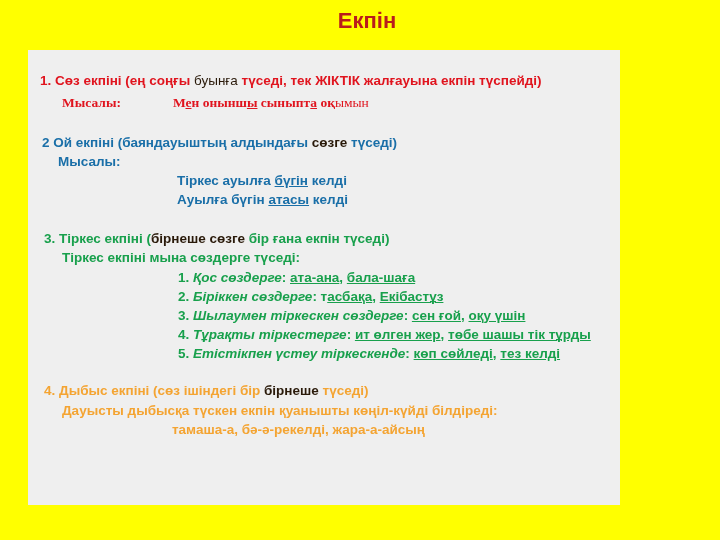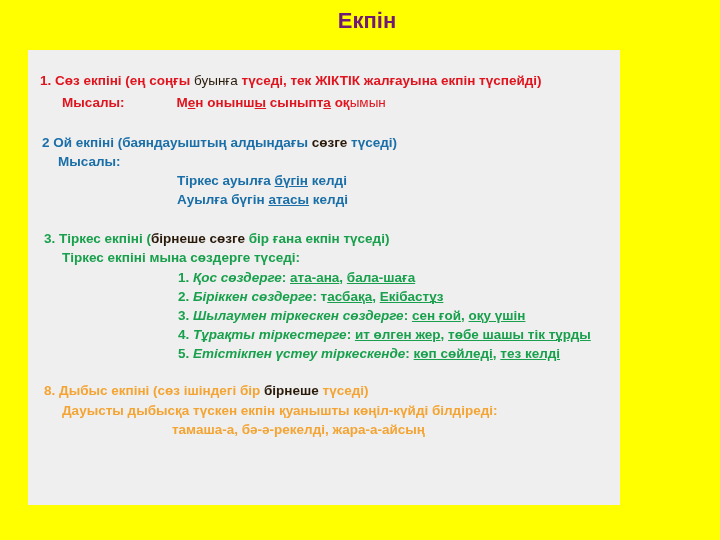--- a/index.html
+++ b/index.html
@@ -3,21 +3,21 @@
 <meta charset="utf-8">
 <style>
   html, body { margin: 0; padding: 0; }
   body {
     width: 720px; height: 540px; background: #ffff00;
     position: relative; overflow: hidden;
     font-family: "Liberation Sans", sans-serif;
   }
   .title {
     position: absolute; left: 0; top: 8px; width: 100%;
-    text-align: center; font-size: 22px; font-weight: bold; color: #701a75;
+    text-align: center; font-size: 22px; font-weight: bold; color: #b91c1c;
     padding-left: 14px; box-sizing: border-box;
   }
   .panel {
     position: absolute; left: 28px; top: 50px; width: 592px; height: 455px;
     background: #efefef;
   }
   .line {
     position: absolute; white-space: nowrap; font-size: 13.5px; font-weight: bold;
     line-height: 18px;
   }
@@ -33,21 +33,21 @@
 </head>
 <body>
 
 <div class="title">Екпін</div>
 
 <div class="panel">
 
   <div class="line red" style="left:12px; top:22px;">
     <span>1. Сөз екпіні (ең соңғы </span><span class="black norm">буынға</span><span> түседі, тек ЖІКТІК жалғауына екпін түспейді)</span>
   </div>
-  <div class="line red" style="left:34px; top:44px;"><span>Мысалы:</span><span style="display: inline-block; width: 52px;"></span><span>М</span><span class="u">е</span><span>н онынш</span><span class="u">ы</span><span> сыныпт</span><span class="u">а</span><span> оқ</span><span class="norm">ымын</span></div>
+  <div class="line red" style="left:34px; top:44px;font-family:Liberation Serif, serif;"><span>Мысалы:</span><span style="display: inline-block; width: 52px;"></span><span>М</span><span class="u">е</span><span>н онынш</span><span class="u">ы</span><span> сыныпт</span><span class="u">а</span><span> оқ</span><span class="norm">ымын</span></div>
 
   <div class="line blue" style="left:14px; top:84px;">
     <span>2 Ой екпіні (баяндауыштың алдындағы </span><span class="black">сөзге</span><span> түседі)</span>
   </div>
   <div class="line blue" style="left:30px; top:103px;">Мысалы:</div>
   <div class="line blue" style="left:149px; top:122px;">
     <span>Тіркес ауылға </span><span class="u">бүгін</span><span> келді</span>
   </div>
   <div class="line blue" style="left:149px; top:141px;">
     <span>Ауылға бүгін </span><span class="u">атасы</span><span> келді</span>
@@ -68,17 +68,17 @@
     <span>3. </span><span class="ital">Шылаумен тіркескен сөздерге</span><span>: </span><span class="u">сен ғой</span>, <span class="u">оқу үшін</span>
   </div>
   <div class="line green" style="left:150px; top:276px;">
     <span>4. </span><span class="ital">Тұрақты тіркестерге</span><span>: </span><span class="u">ит өлген жер</span>, <span class="u">төбе шашы тік тұрды</span>
   </div>
   <div class="line green" style="left:150px; top:295px;">
     <span>5. </span><span class="ital">Етістікпен үстеу тіркескенде</span><span>: </span><span class="u">көп сөйледі</span>, <span class="u">тез келді</span>
   </div>
 
   <div class="line orange" style="left:16px; top:332px;">
-    <span>8. Дыбыс екпіні (сөз ішіндегі бір </span><span class="black">бірнеше</span><span> түседі)</span>
+    <span>4. Дыбыс екпіні (сөз ішіндегі бір </span><span class="black">бірнеше</span><span> түседі)</span>
   </div>
   <div class="line orange" style="left:34px; top:352px;">Дауысты дыбысқа түскен екпін қуанышты көңіл-күйді білдіреді:</div>
   <div class="line orange" style="left:144px; top:371px;">тамаша-а, бә-ә-рекелді, жара-а-айсың</div>
 </div>
 
 </body></html>

